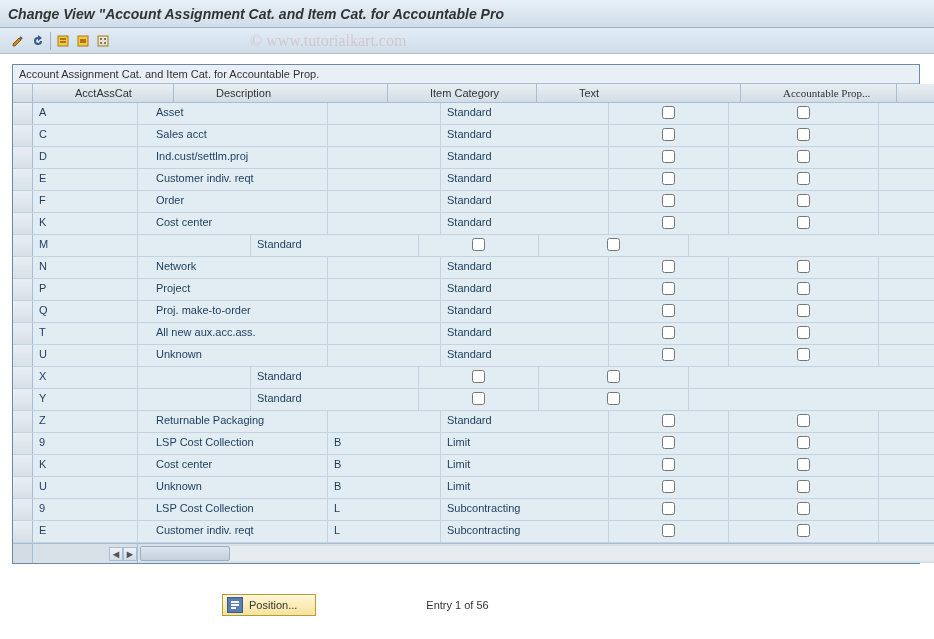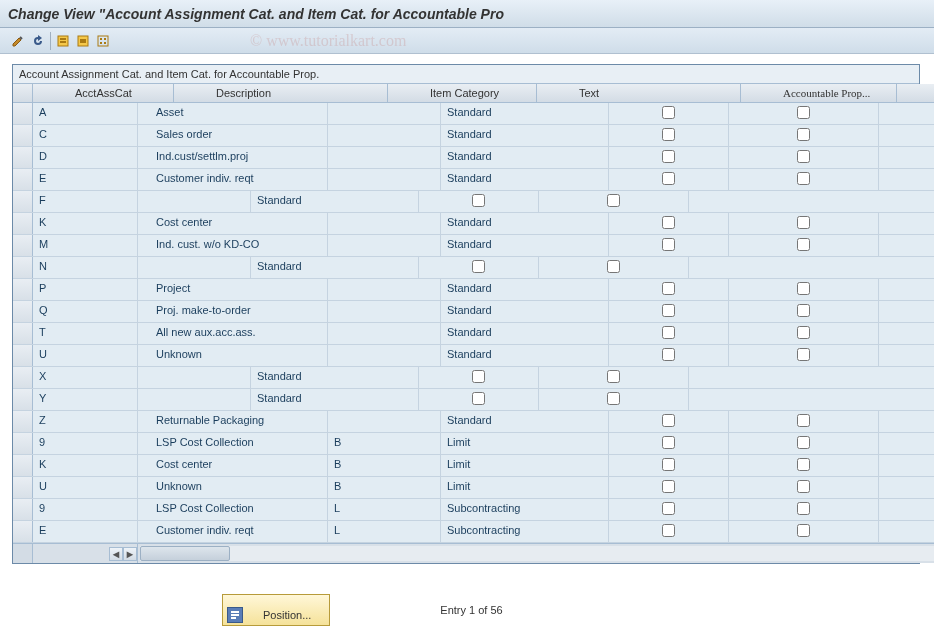--- a/index.html
+++ b/index.html
@@ -47,21 +47,21 @@
   .hscroll-row { height: 20px; display: flex; border-top: 1px solid #a7bdd3; background: #d8e0e8; }
   .hscroll-spacer-sel { width: 20px; background: #d3dce5; border-right: 1px solid #a7bdd3; }
   .hscroll-fixedspacer { width: 105px; border-right: 1px solid #a7bdd3; display:flex; align-items:center; justify-content:flex-end; gap:0; }
   .hscroll-btn-sm { width: 14px; height: 14px; display:flex; align-items:center; justify-content:center; color:#555; background: linear-gradient(to bottom, #eef3f8, #d3dce5); border:1px solid #a7bdd3; }
   .hscroll-track { flex: 1; background: #e7ecf1; position: relative; margin: 2px; }
   .hscroll-thumb { position: absolute; left: 0; top: 0; bottom: 0; width: 90px; background: linear-gradient(to bottom, #dde5ec, #c5d0db); border: 1px solid #9cb0c4; border-radius: 2px; }
   .hscroll-rightbtns { display:flex; align-items:center; padding-right:2px; gap:0; }
   .hscroll-corner { width: 20px; }
   
   .footer-area { margin-top: 30px; padding: 0 20px; display:flex; align-items:center; gap: 110px; }
-  .position-btn { display:flex; align-items:center; border: 1px solid #b79b3a; background: linear-gradient(to bottom, #fff7d8, #f5e29a); padding: 12px 18px 2px 4px; cursor: pointer; font-size:11px; gap:20px; }
+  .position-btn { display:flex; align-items:center; border: 1px solid #b79b3a; background: linear-gradient(to bottom, #fff7d8, #f5e29a); padding: 2px 18px 2px 4px; cursor: pointer; font-size:11px; gap:6px; }
   .position-btn .icn { width:16px; height:16px; background: #5a7db7; border: 1px solid #3a5a8a; display:inline-block; }
   .entry-text { color: #333; }
 
   
   .svg-i { display:block; }
 </style>
 </head>
 <body>
 
 <div class="header">
@@ -126,21 +126,21 @@
               <div class="gc gc-acc">A</div>
               <div class="gc gc-desc">Asset</div>
               <div class="gc gc-cat"></div>
               <div class="gc gc-text">Standard</div>
               <div class="gc gc-prop"><input type="checkbox" style=""></div>
               <div class="gc gc-leased"><input type="checkbox" style=""></div>
             </div>
             <div class="grid-row">
               <div class="gc-sel"></div>
               <div class="gc gc-acc">C</div>
-              <div class="gc gc-desc">Sales order</div>
+              <div class="gc gc-desc">Sales acct</div>
               <div class="gc gc-cat"></div>
               <div class="gc gc-text">Standard</div>
               <div class="gc gc-prop"><input type="checkbox" style=""></div>
               <div class="gc gc-leased"><input type="checkbox" style=""></div>
             </div>
             <div class="grid-row">
               <div class="gc-sel"></div>
               <div class="gc gc-acc">D</div>
               <div class="gc gc-desc">Ind.cust/settlm.proj</div>
               <div class="gc gc-cat"></div>
@@ -153,46 +153,47 @@
               <div class="gc gc-acc">E</div>
               <div class="gc gc-desc">Customer indiv. reqt</div>
               <div class="gc gc-cat"></div>
               <div class="gc gc-text">Standard</div>
               <div class="gc gc-prop"><input type="checkbox" style=""></div>
               <div class="gc gc-leased"><input type="checkbox" style=""></div>
             </div>
             <div class="grid-row">
               <div class="gc-sel"></div>
               <div class="gc gc-acc">F</div>
+              <div class="gc gc-desc">Order</div>
               <div class="gc gc-cat"></div>
               <div class="gc gc-text">Standard</div>
               <div class="gc gc-prop"><input type="checkbox" style=""></div>
               <div class="gc gc-leased"><input type="checkbox" style=""></div>
             </div>
             <div class="grid-row">
               <div class="gc-sel"></div>
               <div class="gc gc-acc">K</div>
               <div class="gc gc-desc">Cost center</div>
               <div class="gc gc-cat"></div>
               <div class="gc gc-text">Standard</div>
               <div class="gc gc-prop"><input type="checkbox" style=""></div>
               <div class="gc gc-leased"><input type="checkbox" style=""></div>
             </div>
             <div class="grid-row">
               <div class="gc-sel"></div>
               <div class="gc gc-acc">M</div>
-              <div class="gc gc-desc">Ind. cust. w/o KD-CO</div>
               <div class="gc gc-cat"></div>
               <div class="gc gc-text">Standard</div>
               <div class="gc gc-prop"><input type="checkbox" style=""></div>
               <div class="gc gc-leased"><input type="checkbox" style=""></div>
             </div>
             <div class="grid-row">
               <div class="gc-sel"></div>
               <div class="gc gc-acc">N</div>
+              <div class="gc gc-desc">Network</div>
               <div class="gc gc-cat"></div>
               <div class="gc gc-text">Standard</div>
               <div class="gc gc-prop"><input type="checkbox" style=""></div>
               <div class="gc gc-leased"><input type="checkbox" style=""></div>
             </div>
             <div class="grid-row">
               <div class="gc-sel"></div>
               <div class="gc gc-acc">P</div>
               <div class="gc gc-desc">Project</div>
               <div class="gc gc-cat"></div>

